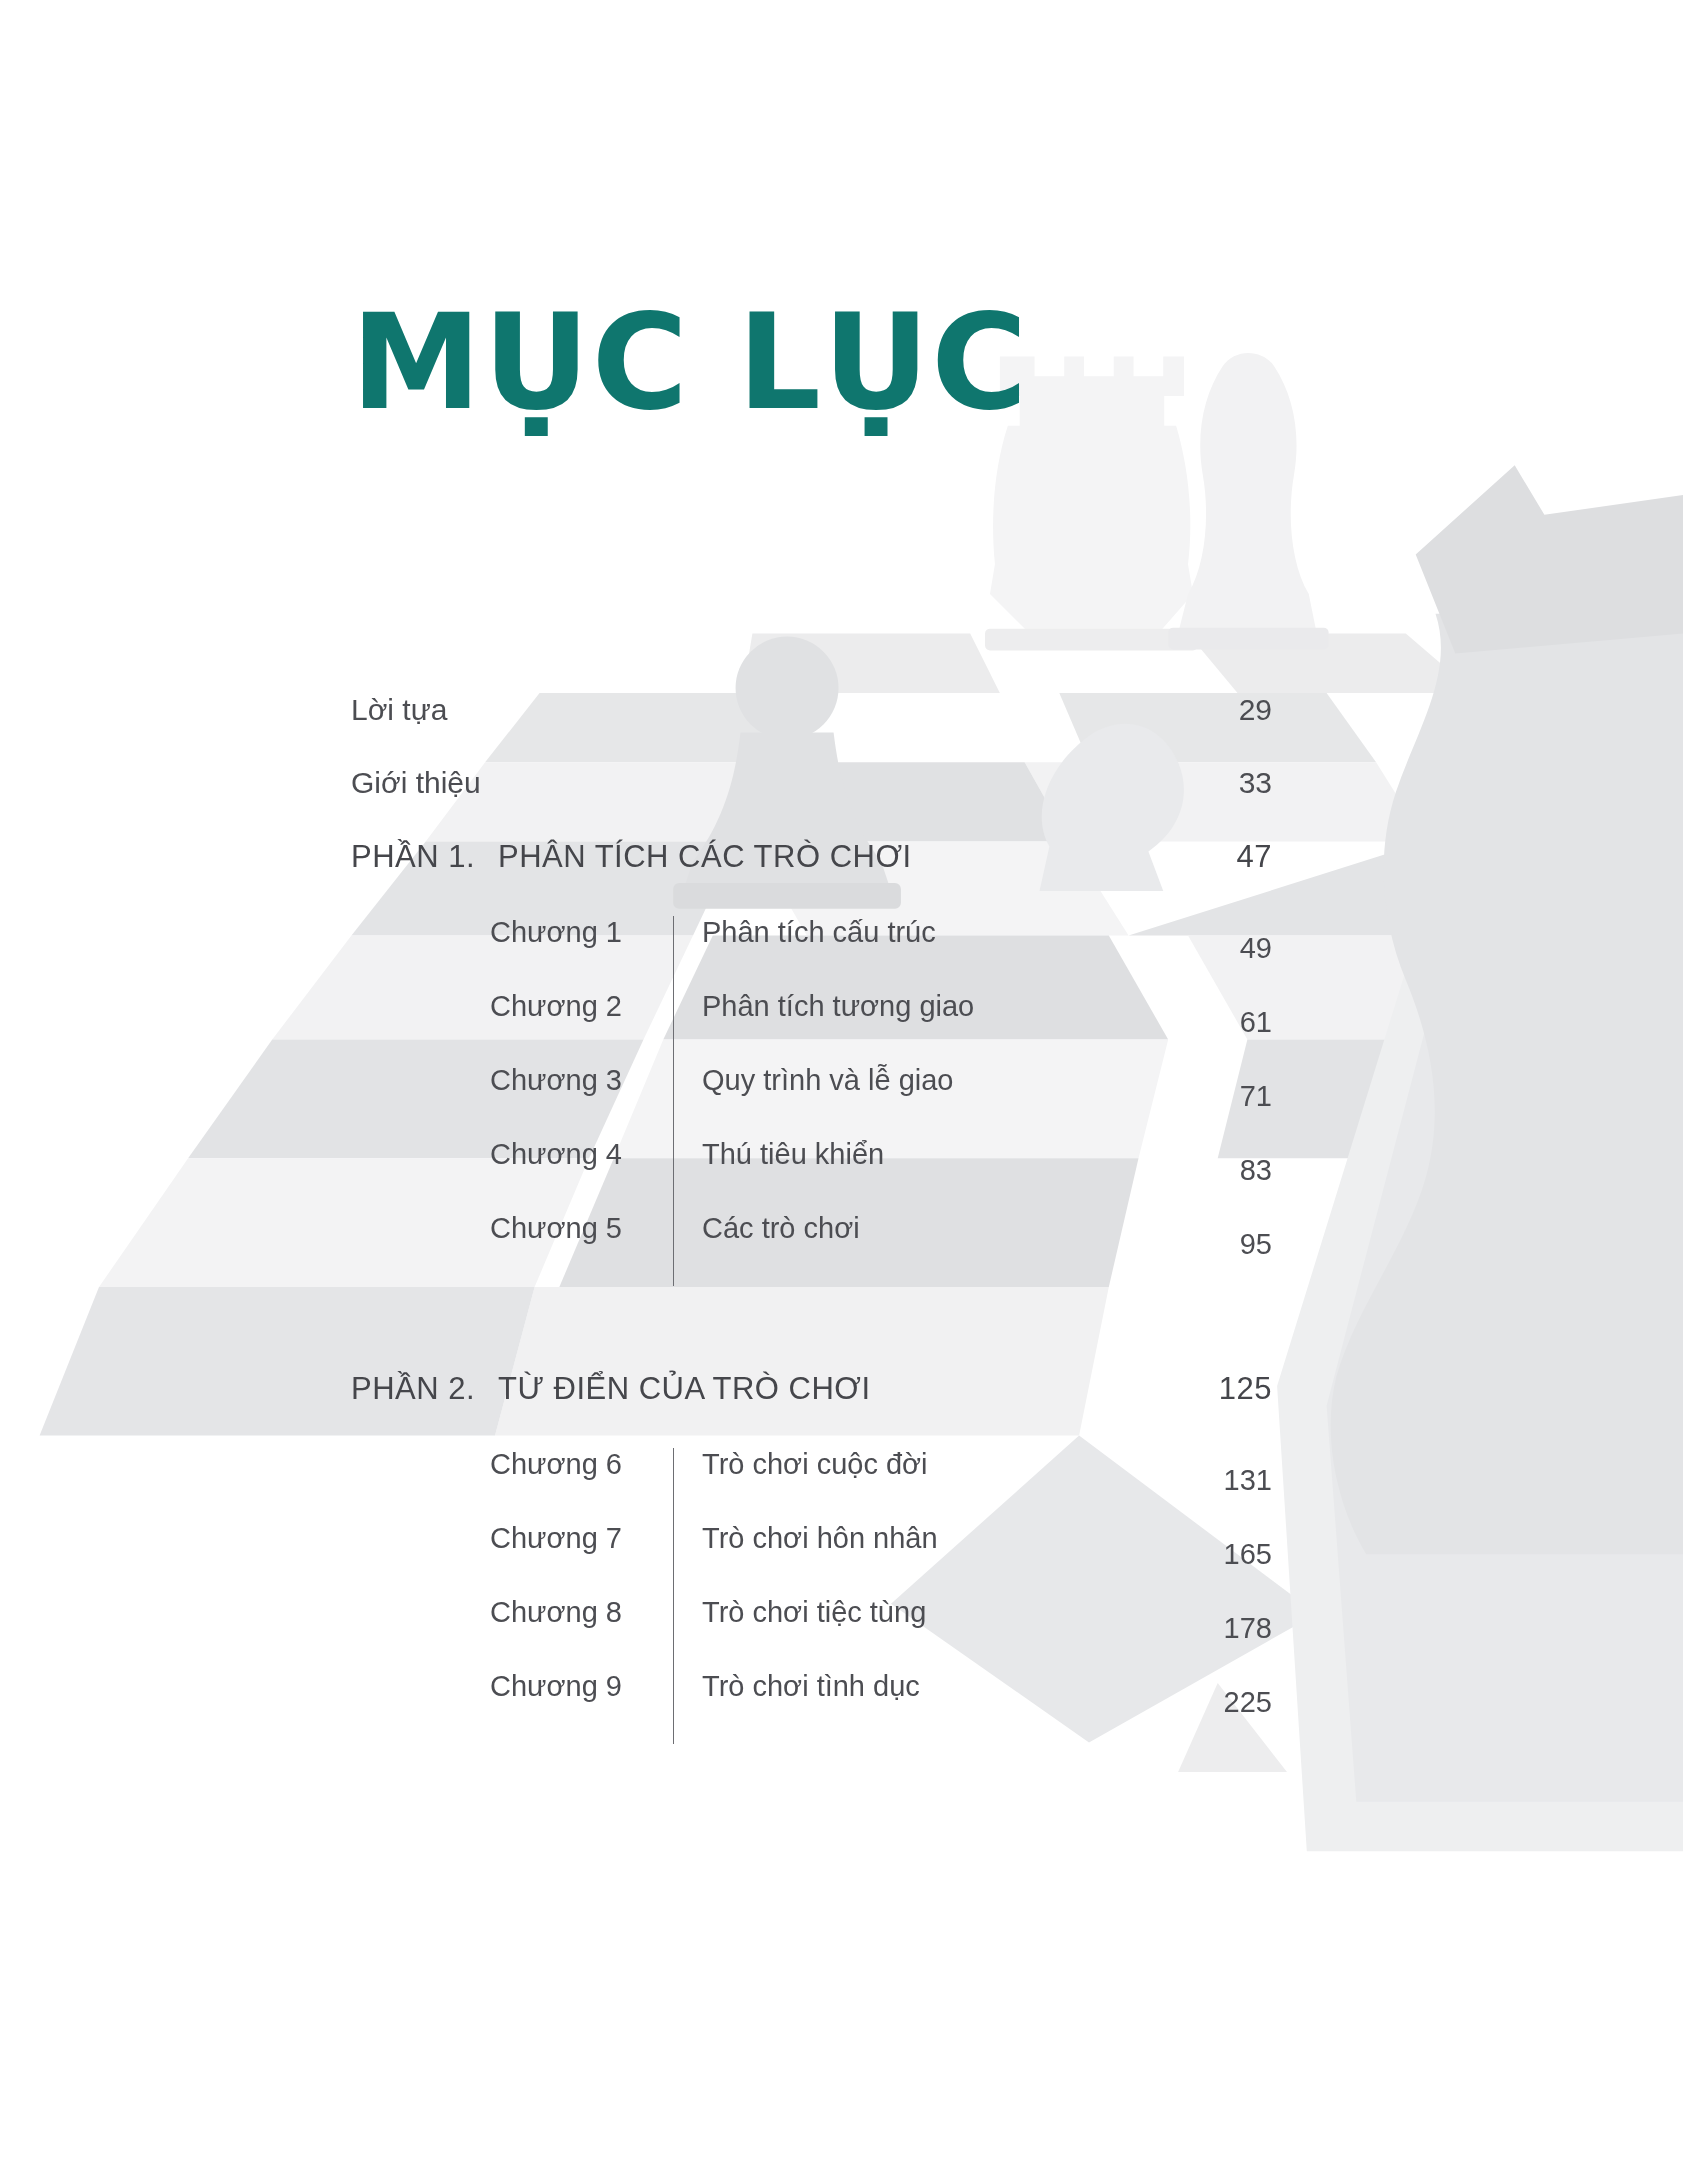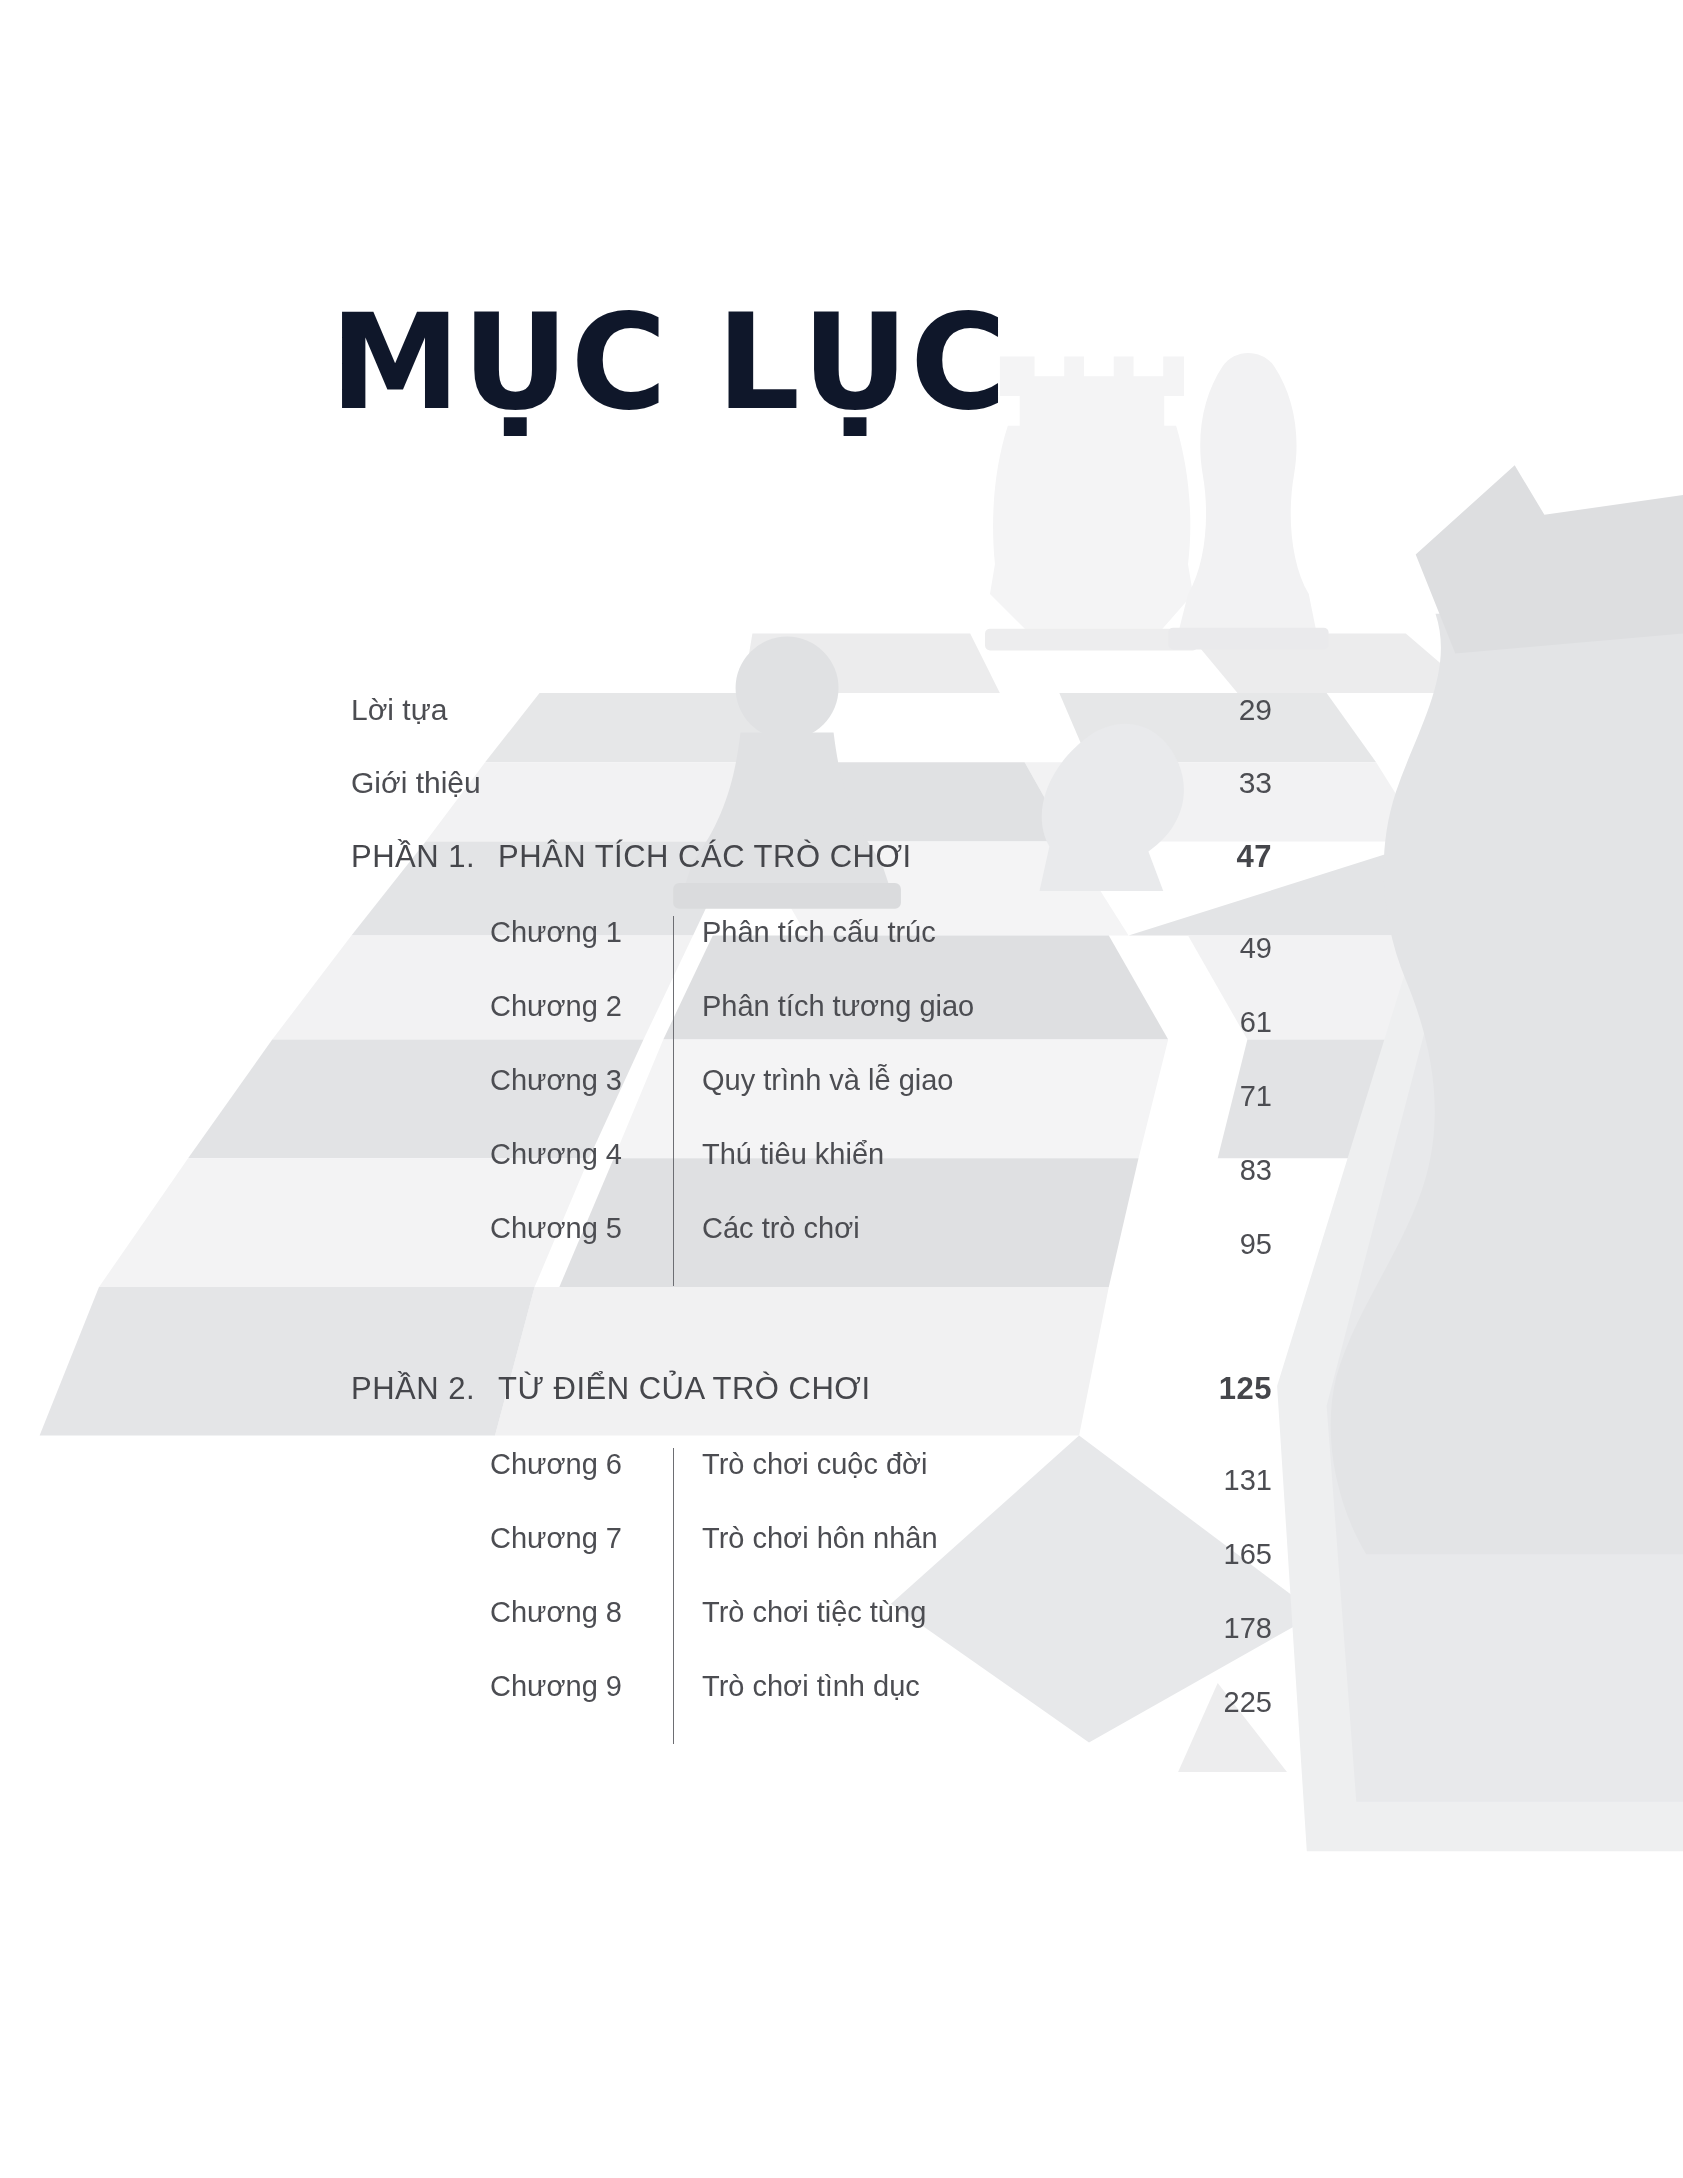--- a/index.html
+++ b/index.html
@@ -28,26 +28,26 @@
 
   
   .page {
     position: absolute;
     inset: 0;
     z-index: 2;
   }
 
   .title {
     position: absolute;
-    left: 330px;
+    left: 351px;
     top: 297px;
     font-size: 131px;
     font-weight: bold;
     letter-spacing: 2px;
-    color: #0f172a;
+    color: #0f766e;
     line-height: 1;
     font-family: "DejaVu Sans", sans-serif;
   }
 
   .toc {
     position: absolute;
     left: 351px;
     top: 693px;
     width: 921px;
   }
@@ -83,21 +83,21 @@
     white-space: nowrap;
   }
   .row-part .part-title {
     flex: 1 1 auto;
     white-space: nowrap;
   }
   .row-part .page-no {
     flex: 0 0 auto;
     width: 119px;
     text-align: right;
-    font-weight: bold;
+    font-weight: normal;
   }
 
   
   .chapters { margin-left: 139px; }
   .row-chapter {
     display: flex;
     align-items: flex-start;
     height: 74px;
     font-size: 29px;
     color: #4c4d52;

